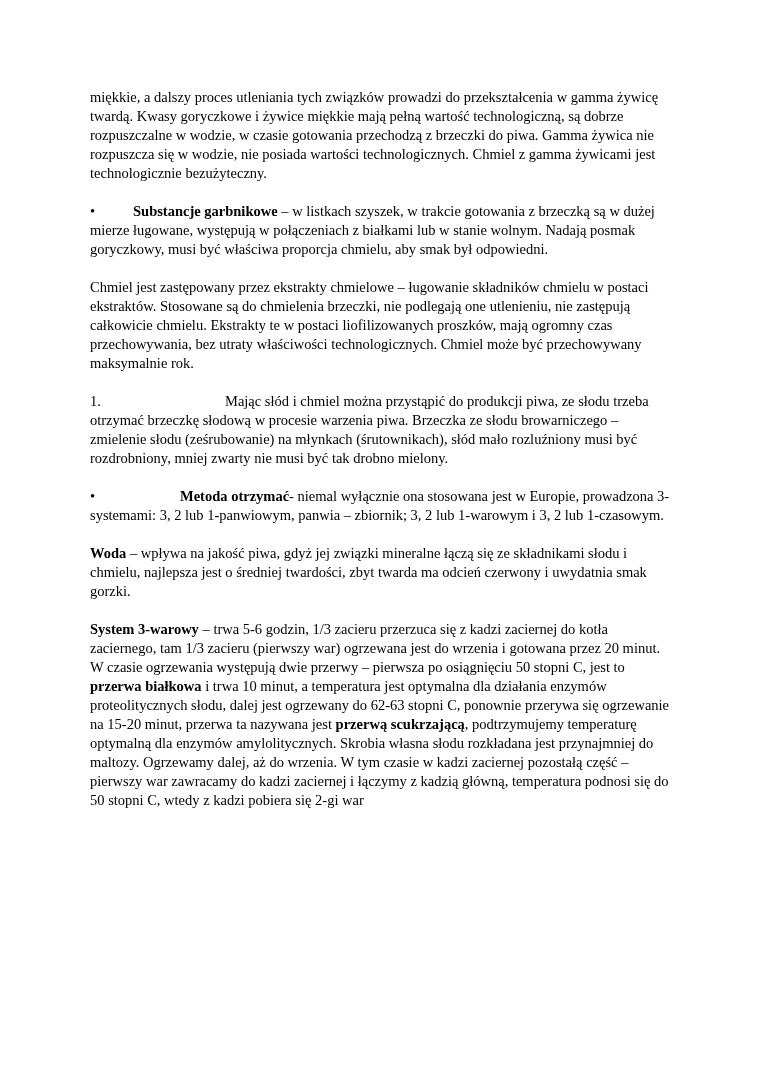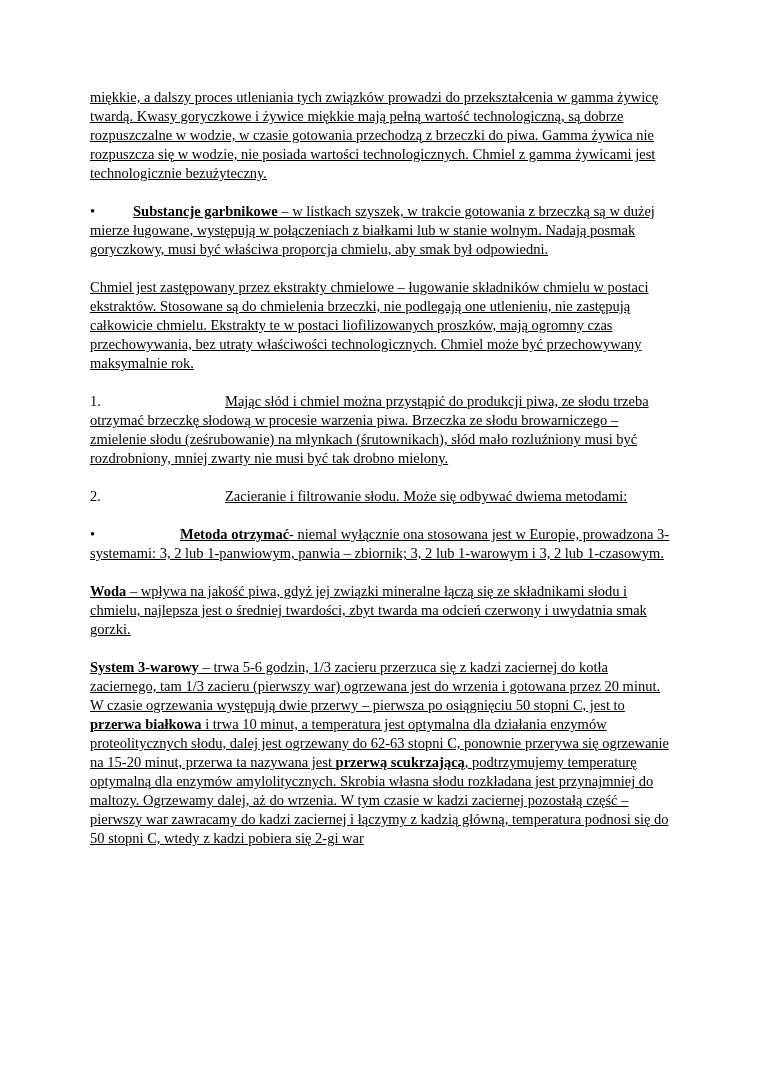--- a/index.html
+++ b/index.html
@@ -10,21 +10,20 @@
     color: #000000;
     font-family: "Liberation Serif", "DejaVu Serif", serif;
     overflow: hidden;
   }
   .page {
     box-sizing: border-box;
     width: 760px;
     height: 1075px;
     padding: 88px 90px 30px 90px;
     background: #ffffff;
-    text-decoration: underline;
   }
   .doc p {
     margin: 0 0 19px 0;
     font-size: 14.5px;
     line-height: 19px;
     text-align: left;
   }
   .doc .marker {
     display: inline-block;
     vertical-align: baseline;
@@ -33,18 +32,17 @@
 </style>
 </head>
 <body>
 
 <div class="page">
   <div class="doc" id="doc">
       <p><span>miękkie, a dalszy proces utleniania tych związków prowadzi do przekształcenia w gamma żywicę twardą. Kwasy goryczkowe i żywice miękkie mają pełną wartość technologiczną, są dobrze rozpuszczalne w wodzie, w czasie gotowania przechodzą z brzeczki do piwa. Gamma żywica nie rozpuszcza się w wodzie, nie posiada wartości technologicznych. Chmiel z gamma żywicami jest technologicznie bezużyteczny.</span></p>
       <p><span class="marker" style="width: 43px;">•</span><b>Substancje garbnikowe</b><span> – w listkach szyszek, w trakcie gotowania z brzeczką są w dużej mierze ługowane, występują w połączeniach z białkami lub w stanie wolnym. Nadają posmak goryczkowy, musi być właściwa proporcja chmielu, aby smak był odpowiedni.</span></p>
       <p style="margin-top: 19px;"><span>Chmiel jest zastępowany przez ekstrakty chmielowe – ługowanie składników chmielu w postaci ekstraktów. Stosowane są do chmielenia brzeczki, nie podlegają one utlenieniu, nie zastępują całkowicie chmielu. Ekstrakty te w postaci liofilizowanych proszków, mają ogromny czas przechowywania, bez utraty właściwości technologicznych. Chmiel może być przechowywany maksymalnie rok.</span></p>
       <p><span class="marker" style="width: 135px;">1.</span><span>Mając słód i chmiel można przystąpić do produkcji piwa, ze słodu trzeba otrzymać brzeczkę słodową w procesie warzenia piwa. Brzeczka ze słodu browarniczego – zmielenie słodu (ześrubowanie) na młynkach (śrutownikach), słód mało rozluźniony musi być rozdrobniony, mniej zwarty nie musi być tak drobno mielony.</span></p>
-      <p><span class="marker" style="width: 135px;">2.</span><span>Zacieranie i filtrowanie słodu. Może się odbywać dwiema metodami:</span></p>
       <p><span class="marker" style="width: 90px;">•</span><b>Metoda otrzymać</b><span>- niemal wyłącznie ona stosowana jest w Europie, prowadzona 3-systemami: 3, 2 lub 1-panwiowym, panwia – zbiornik; 3, 2 lub 1-warowym i 3, 2 lub 1-czasowym.</span></p>
       <p style="margin-top: 19px;"><b>Woda</b><span> – wpływa na jakość piwa, gdyż jej związki mineralne łączą się ze składnikami słodu i chmielu, najlepsza jest o średniej twardości, zbyt twarda ma odcień czerwony i uwydatnia smak gorzki.</span></p>
       <p><b>System 3-warowy</b><span> – trwa 5-6 godzin, 1/3 zacieru przerzuca się z kadzi zaciernej do kotła zaciernego, tam 1/3 zacieru (pierwszy war) ogrzewana jest do wrzenia i gotowana przez 20 minut. W czasie ogrzewania występują dwie przerwy – pierwsza po osiągnięciu 50 stopni C, jest to </span><b>przerwa białkowa</b><span> i trwa 10 minut, a temperatura jest optymalna dla działania enzymów proteolitycznych słodu, dalej jest ogrzewany do 62-63 stopni C, ponownie przerywa się ogrzewanie na 15-20 minut, przerwa ta nazywana jest </span><b>przerwą scukrzającą</b><span>, podtrzymujemy temperaturę optymalną dla enzymów amylolitycznych. Skrobia własna słodu rozkładana jest przynajmniej do maltozy. Ogrzewamy dalej, aż do wrzenia. W tym czasie w kadzi zaciernej pozostałą część – pierwszy war zawracamy do kadzi zaciernej i łączymy z kadzią główną, temperatura podnosi się do 50 stopni C, wtedy z kadzi pobiera się 2-gi war</span></p>
     </div>
 </div>
 
 </body></html>

